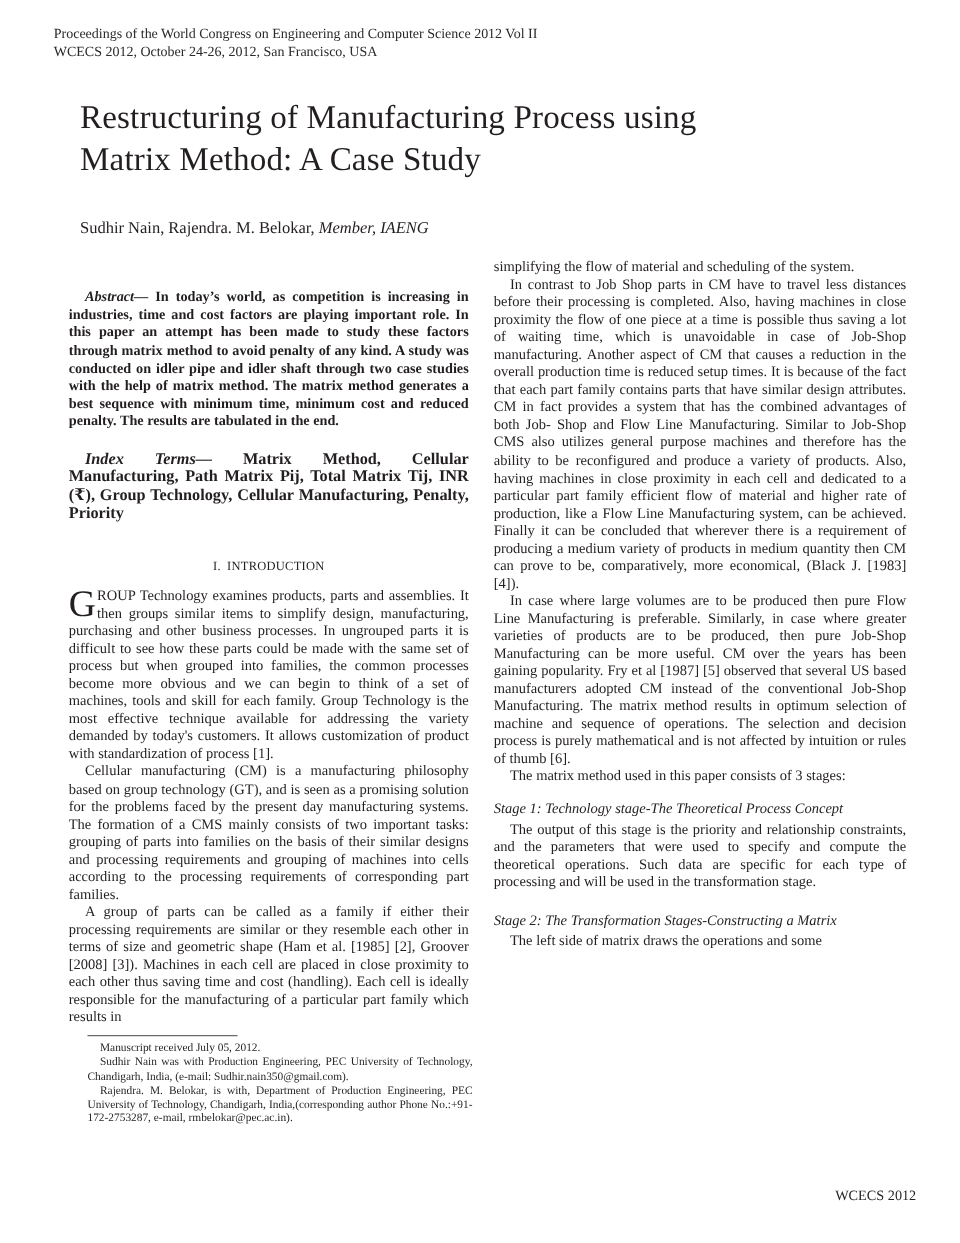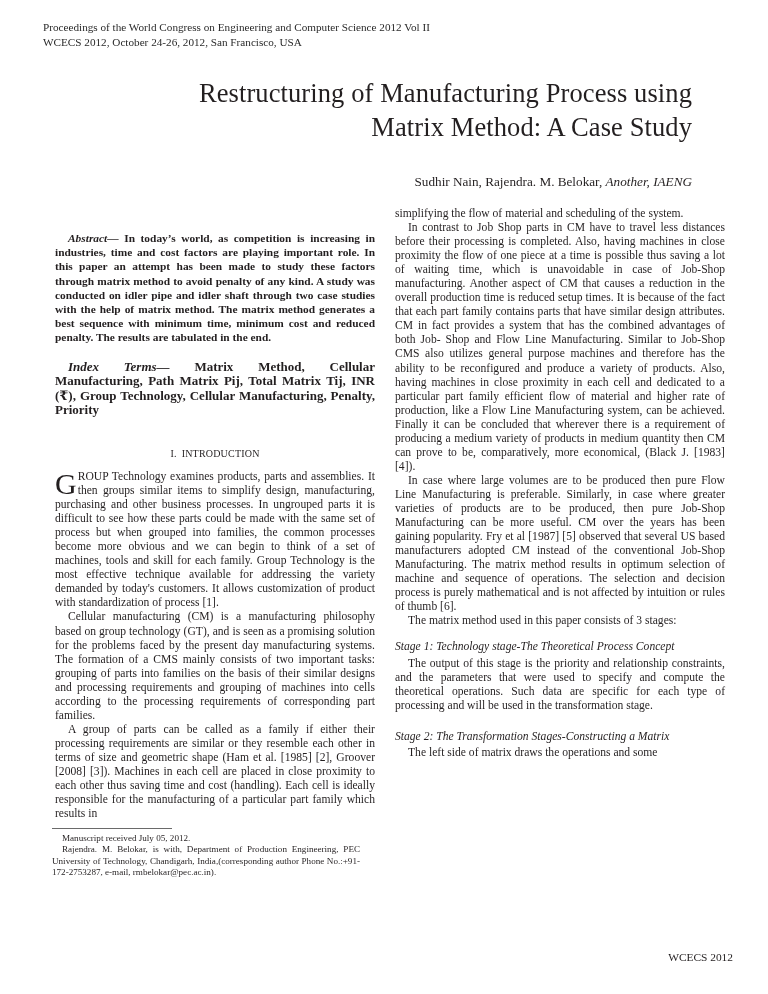--- a/index.html
+++ b/index.html
@@ -31,24 +31,24 @@
     width: 690px;
     font-size: 11.2px;
     line-height: 14.5px;
     color: #2a2a2a;
   }
   .proc-header div { white-space: nowrap; }
 
   
   .title-block {
     position: absolute;
-    left: 52px;
+    left: 64px;
     top: 76px;
     width: 640px;
-    text-align: right;
+    text-align: left;
   }
   .paper-title {
     font-size: 26.5px;
     line-height: 34px;
     font-weight: normal;
     margin: 0;
     letter-spacing: 0.1px;
   }
   .authors {
     margin-top: 29px;
@@ -131,21 +131,21 @@
     text-align: left;
     margin-top: 12px;
     margin-bottom: 2px;
     line-height: 14.2px;
   }
   .stage-head.second { margin-top: 17px; }
 
   
   .footnote {
     position: absolute;
-    left: 52px;
+    left: 70px;
     top: 828px;
     width: 308px;
     font-size: 9.1px;
     line-height: 11.3px;
     text-align: justify;
   }
   .footnote .rule {
     width: 120px;
     height: 1px;
     background: #6a6a6a;
@@ -175,21 +175,21 @@
     <div>Proceedings of the World Congress on Engineering and Computer Science 2012 Vol II</div>
     <div>WCECS 2012, October 24-26, 2012, San Francisco, USA</div>
   </div>
 
   <div class="title-block">
     <h1 class="paper-title">
       <span>Restructuring of Manufacturing Process using</span><br>
       <span>Matrix Method: A Case Study</span>
     </h1>
     <div class="authors">
-      <span>Sudhir Nain, Rajendra. M. Belokar, </span><span class="member">Another, IAENG</span>
+      <span>Sudhir Nain, Rajendra. M. Belokar, </span><span class="member">Member, IAENG</span>
     </div>
   </div>
 
   <div class="columns">
 
     <div class="col left">
 
       <p class="abstract"><span class="lead">Abstract—</span><span> In today’s world, as competition is increasing in industries, time and cost factors are playing important role. In this paper an attempt has been made to study these factors through matrix method to avoid penalty of any kind. A study was conducted on idler pipe and idler shaft through two case studies with the help of matrix method. The matrix method generates a best sequence with minimum time, minimum cost and reduced penalty. The results are tabulated in the end.</span></p>
 
       <p class="index-terms"><span class="lead">Index Terms—</span><span> Matrix Method, Cellular Manufacturing, Path Matrix Pij, Total Matrix Tij, INR (₹), Group Technology, Cellular Manufacturing, Penalty, Priority</span></p>
@@ -222,20 +222,21 @@
 
       <p class="stage-head second">Stage 2: The Transformation Stages-Constructing a Matrix</p>
       <p class="para">The left side of matrix draws the operations and some</p>
 
     </div>
   </div>
 
   <div class="footnote">
     <div class="rule"></div>
     <p>Manuscript received July 05, 2012.</p>
+    <p>Sudhir Nain was with Production Engineering, PEC University of Technology, Chandigarh, India, (e-mail: Sudhir.nain350@gmail.com).</p>
     <p>Rajendra. M. Belokar, is with, Department of Production Engineering, PEC University of Technology, Chandigarh, India,(corresponding author Phone No.:+91-172-2753287, e-mail, rmbelokar@pec.ac.in).</p>
   </div>
 
   <div class="page-footer">
     <div class="right">WCECS 2012</div>
     <div class="clear"></div>
   </div>
 
 </div>
 

